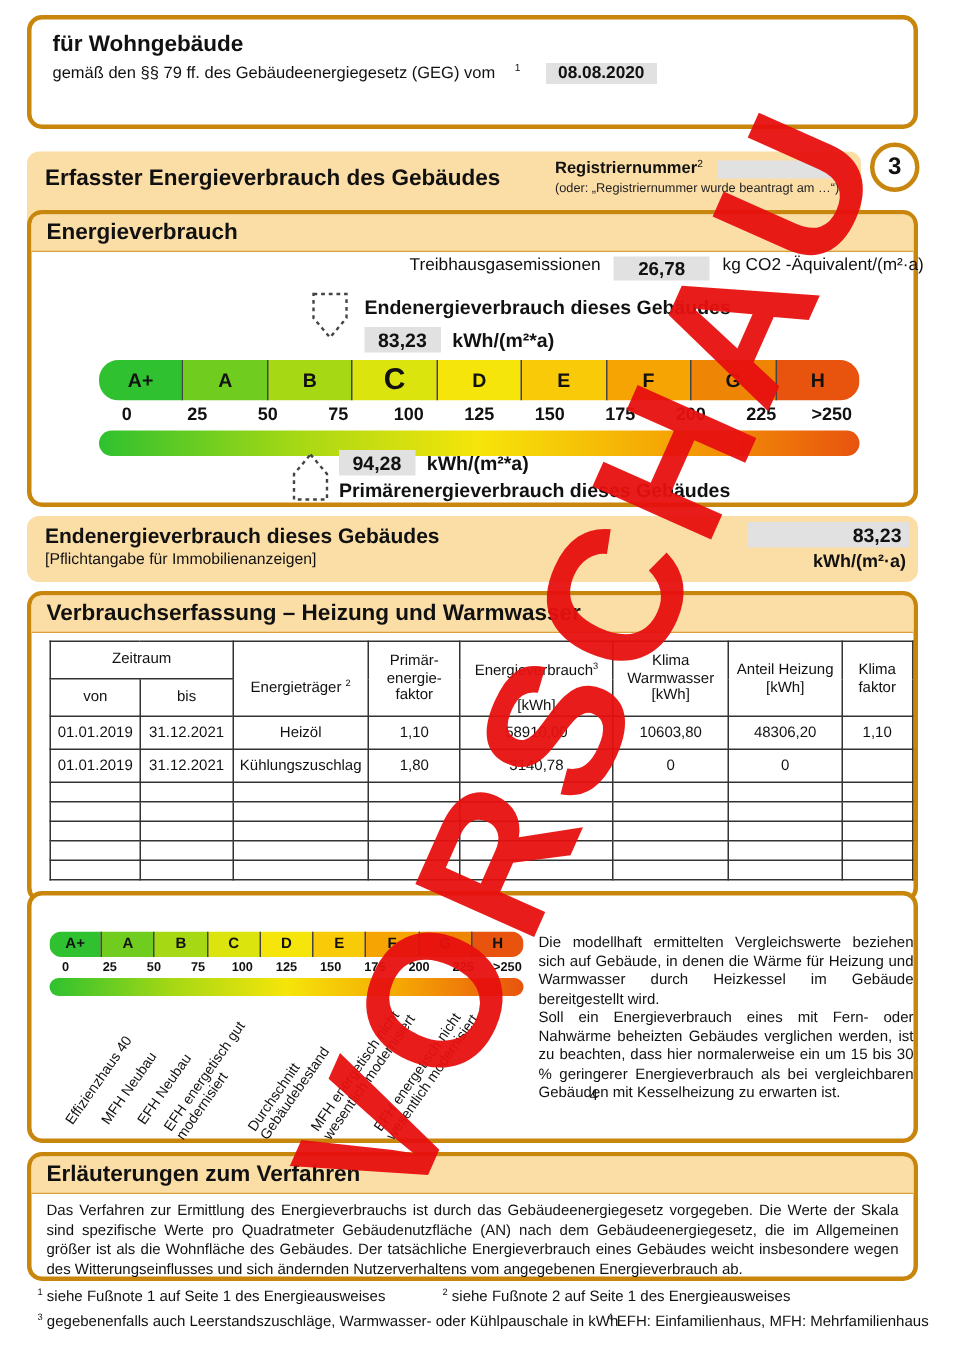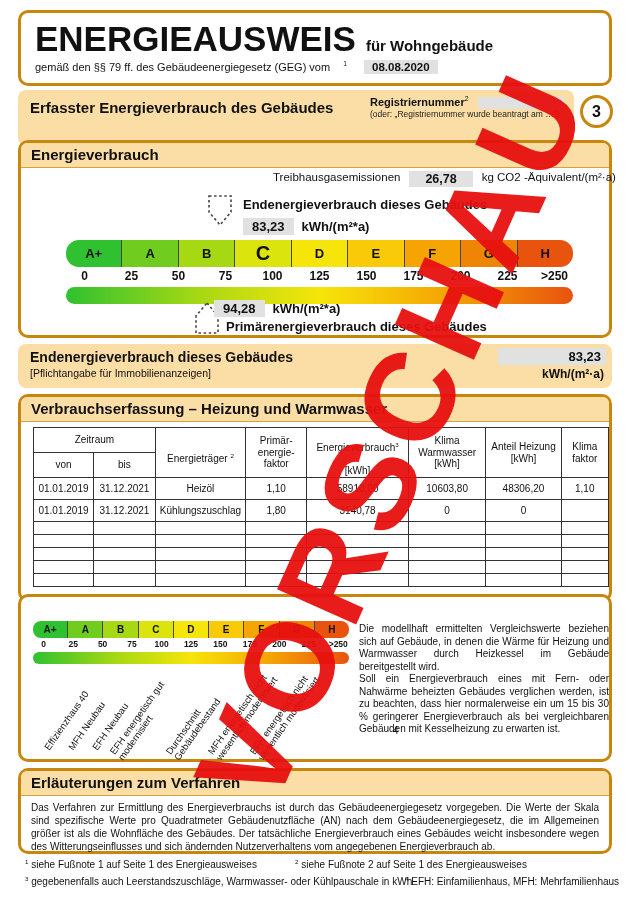--- a/index.html
+++ b/index.html
@@ -95,31 +95,30 @@
              font-size:126px;font-weight:bold;letter-spacing:8px;color:var(--wm);opacity:.95;
              white-space:nowrap;z-index:9;pointer-events:none;}
 </style>
 </head>
 <body>
 
 <div id="page">
 
   <div class="obox" style="top:10px;height:76px;padding:8px 14px;">
     <div style="display:flex;align-items:baseline;gap:10px;">
-      <span id="hdr-title">ENERGIEAUSWEIS</span>
       <span id="hdr-sub">für Wohngebäude</span>
     </div>
     <div id="hdr-law">
       <span>gemäß den §§ 79 ff. des Gebäudeenergiegesetz (GEG) vom</span>
       <sup style="margin-left:10px;">1</sup>
       <span id="hdr-date" class="vb">08.08.2020</span>
     </div>
   </div>
 
-  <div class="obar" style="top:90px;width:556px;height:56px;">
+  <div class="obar" style="top:101px;width:556px;height:56px;">
     <div style="position:absolute;left:12px;top:9px;font-weight:bold;font-size:15px;">Erfasster Energieverbrauch des Gebäudes</div>
     <div id="reg-block">
       <div>
         <b>Registriernummer</b><sup>2</sup>
         <span class="vb" style="width:86px;height:12px;vertical-align:middle;margin-left:6px;"></span>
       </div>
       <div id="reg-note">(oder: „Registriernummer wurde beantragt am …“)</div>
     </div>
   </div>
   <div id="page-circle">
@@ -166,21 +165,21 @@
         <span>175</span>
         <span>200</span>
         <span>225</span>
         <span>&gt;250</span>
       </div>
     <div id="main-grad" class="abs gradbar"></div>
 
     <svg class="abs" style="left:172px;top:157px;" width="28" height="36" viewBox="0 0 28 36">
       <path d="M14 3 L25 16 V33 H3 V16 Z" fill="none" stroke="#444" stroke-width="1.6" stroke-dasharray="2.5 2.6"></path>
     </svg>
-    <div class="abs val-row" style="left:193px;top:157px;">
+    <div class="abs val-row" style="left:205px;top:157px;">
       <span class="vb">94,28</span>
       <span>kWh/(m²*a)</span>
     </div>
     <div class="abs ptr-label" style="left:205px;top:176px;">Primärenergieverbrauch dieses Gebäudes</div>
   </div>
 
   <div class="obar" style="top:344px;width:594px;height:44px;">
     <div id="ee-title">Endenergieverbrauch dieses Gebäudes</div>
     <div id="ee-sub">[Pflichtangabe für Immobilienanzeigen]</div>
     <div id="ee-valbox" class="vb">83,23</div>

